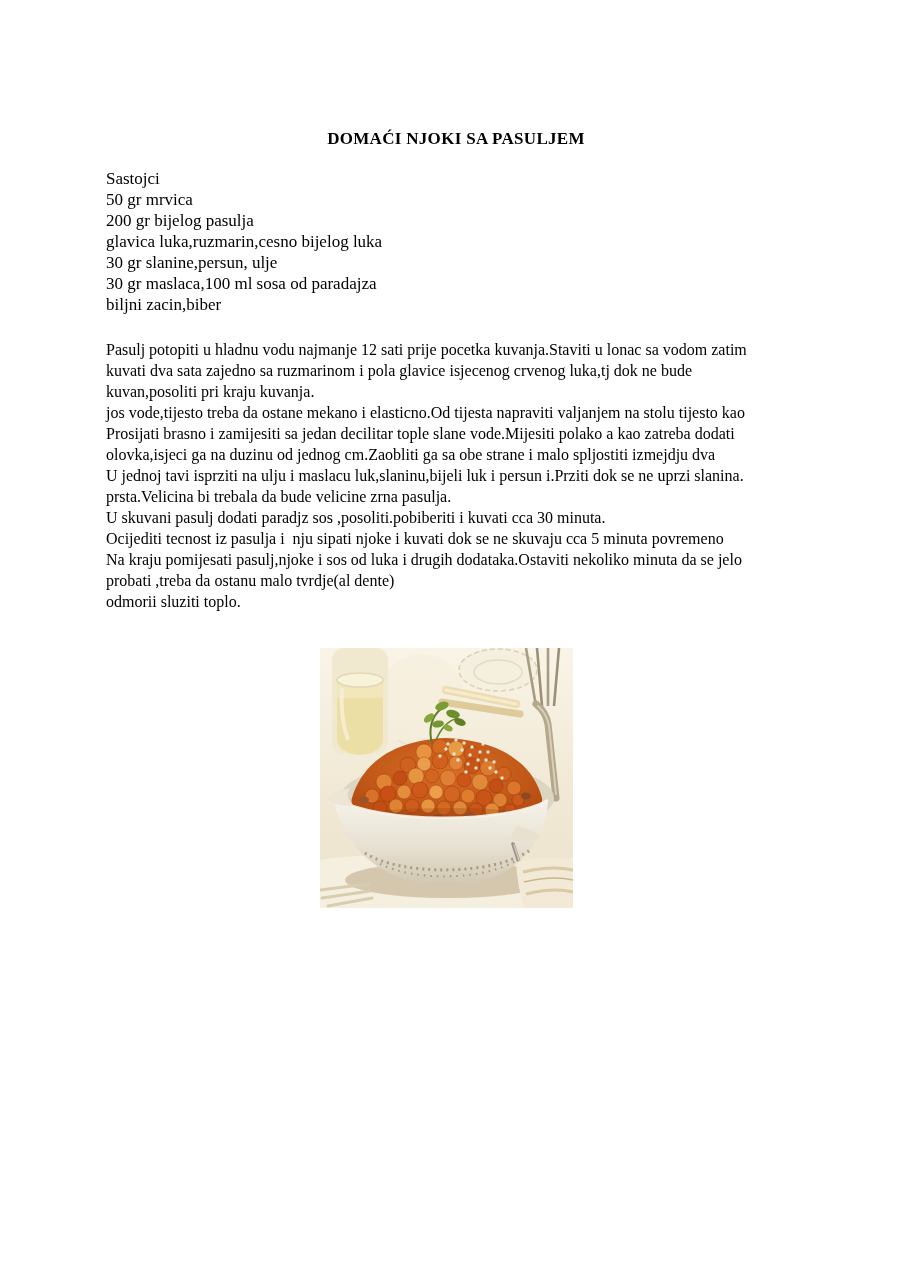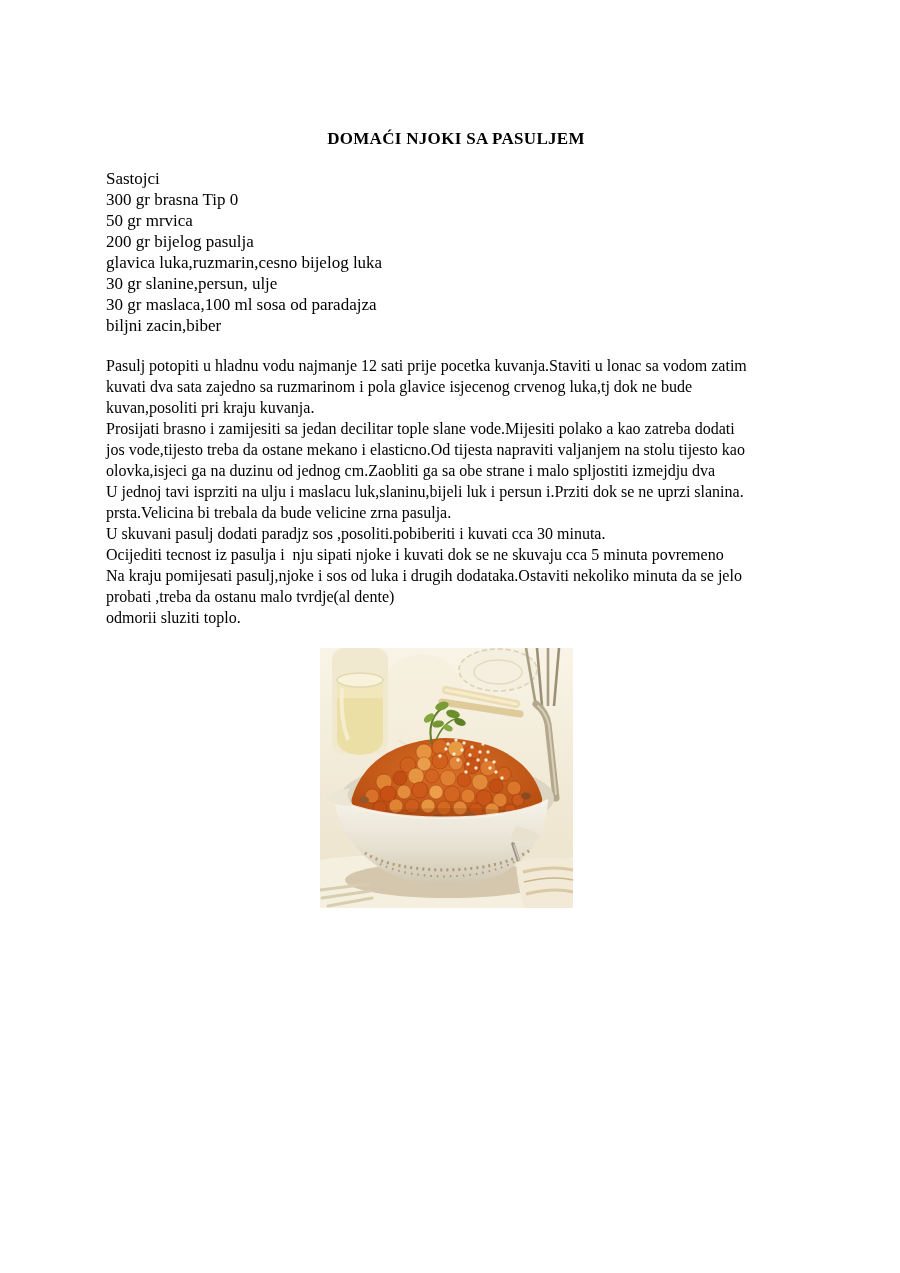--- a/index.html
+++ b/index.html
@@ -26,21 +26,21 @@
   }
   .ingredients {
     position: absolute;
     top: 168px;
     left: 86px;
     font-size: 17px;
     line-height: 21px;
   }
   .instructions {
     position: absolute;
-    top: 355px;
+    top: 339px;
     left: 86px;
     font-size: 16px;
     line-height: 21px;
   }
   .line { white-space: pre; }
   .photo {
     position: absolute;
     top: 648px;
     left: 300px;
     width: 253px;
@@ -61,36 +61,35 @@
 </head>
 <body>
 
 <div class="page">
 
   <div class="title">DOMAĆI NJOKI SA PASULJEM</div>
 
   <section class="ingredients">
     <div class="line">Sastojci</div>
     <div>
-        <div class="line">300 gr brasna Tip 0</div>
         <div class="line">50 gr mrvica</div>
         <div class="line">200 gr bijelog pasulja</div>
         <div class="line">glavica luka,ruzmarin,cesno bijelog luka</div>
         <div class="line">30 gr slanine,persun, ulje</div>
         <div class="line">30 gr maslaca,100 ml sosa od paradajza</div>
         <div class="line">biljni zacin,biber</div>
       </div>
   </section>
 
   <section class="instructions">
       <div class="line">Pasulj potopiti u hladnu vodu najmanje 12 sati prije pocetka kuvanja.Staviti u lonac sa vodom zatim</div>
       <div class="line">kuvati dva sata zajedno sa ruzmarinom i pola glavice isjecenog crvenog luka,tj dok ne bude</div>
       <div class="line">kuvan,posoliti pri kraju kuvanja.</div>
+      <div class="line">jos vode,tijesto treba da ostane mekano i elasticno.Od tijesta napraviti valjanjem na stolu tijesto kao</div>
       <div class="line">Prosijati brasno i zamijesiti sa jedan decilitar tople slane vode.Mijesiti polako a kao zatreba dodati</div>
-      <div class="line">jos vode,tijesto treba da ostane mekano i elasticno.Od tijesta napraviti valjanjem na stolu tijesto kao</div>
       <div class="line">olovka,isjeci ga na duzinu od jednog cm.Zaobliti ga sa obe strane i malo spljostiti izmejdju dva</div>
       <div class="line">U jednoj tavi isprziti na ulju i maslacu luk,slaninu,bijeli luk i persun i.Prziti dok se ne uprzi slanina.</div>
       <div class="line">prsta.Velicina bi trebala da bude velicine zrna pasulja.</div>
       <div class="line">U skuvani pasulj dodati paradjz sos ,posoliti.pobiberiti i kuvati cca 30 minuta.</div>
       <div class="line">Ocijediti tecnost iz pasulja i  nju sipati njoke i kuvati dok se ne skuvaju cca 5 minuta povremeno</div>
       <div class="line">Na kraju pomijesati pasulj,njoke i sos od luka i drugih dodataka.Ostaviti nekoliko minuta da se jelo</div>
       <div class="line">probati ,treba da ostanu malo tvrdje(al dente)</div>
       <div class="line">odmorii sluziti toplo.</div>
     </section>
 

